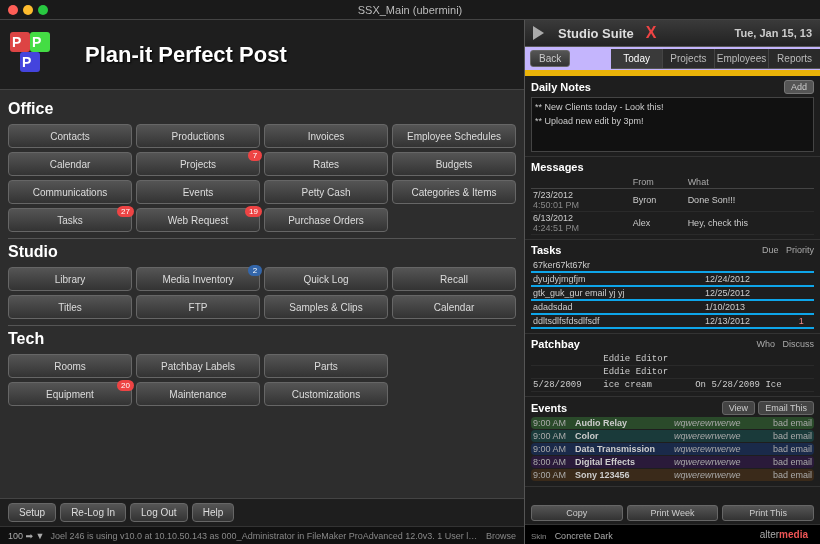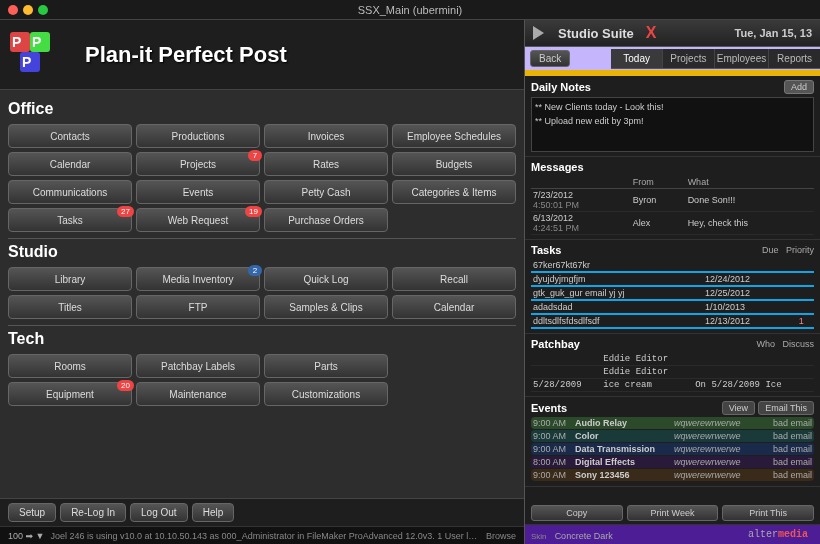--- a/index.html
+++ b/index.html
@@ -343,21 +343,20 @@
       cursor: pointer;
     }
 
     
     #branding {
       display: flex;
       align-items: flex-end;
       justify-content: flex-end;
       padding: 2px 6px;
       font-size: 10px;
-      font-family: Liberation Mono, monospace;
     }
     #branding .alter { color: #aaa; }
     #branding .media { color: #e55; font-weight: bold; }
     #skin-label { font-size: 8px; color: #888; margin-right: 5px; }
 
     .left-main {
       flex: 1;
       overflow-y: auto;
       padding: 6px 8px;
     }
@@ -630,21 +629,21 @@
           </div>
       </div>
     </div>
 
     <div class="events-footer">
       <button class="footer-btn">Copy</button>
       <button class="footer-btn">Print Week</button>
       <button class="footer-btn">Print This</button>
     </div>
 
-    <div style="display:flex; align-items:center; justify-content:space-between; padding:2px 6px; background:#4c1d95; border-top:1px solid #333;">
+    <div style="display:flex; align-items:center; justify-content:space-between; padding:2px 6px; background:#000000; border-top:1px solid #333;">
       <div>
         <span id="skin-label">Skin</span>
         <span style="font-size:9px; color:#aaa;">Concrete Dark</span>
       </div>
       <div id="branding">
         <span class="alter">alter</span>
         <span class="media">media</span>
       </div>
     </div>
   </div>

